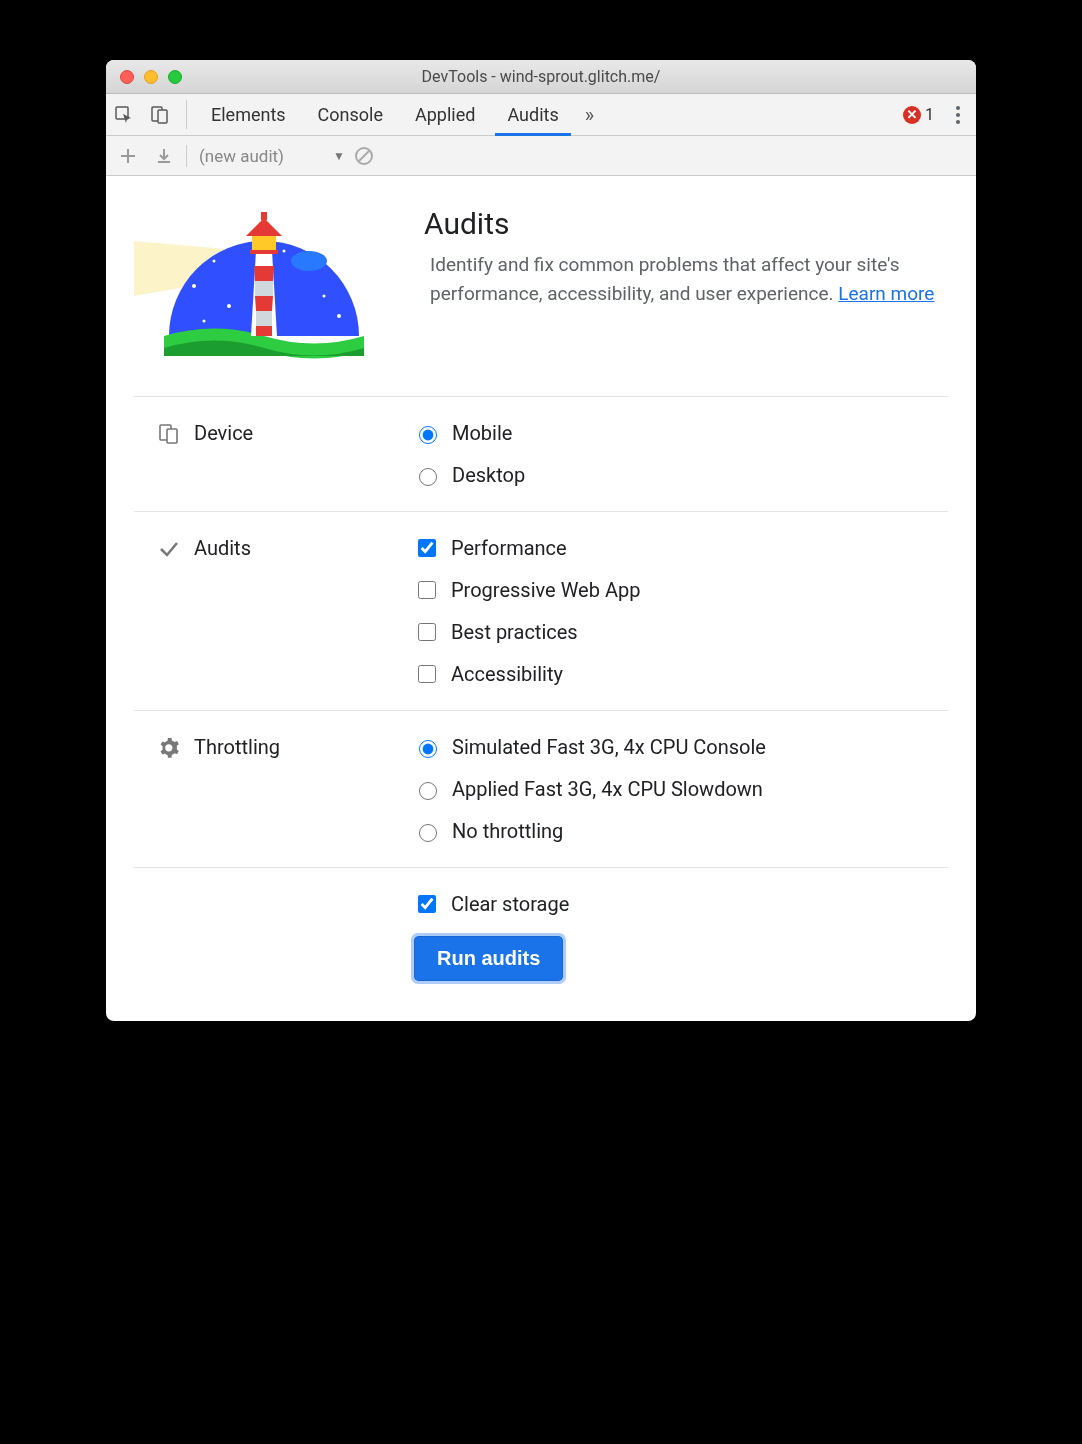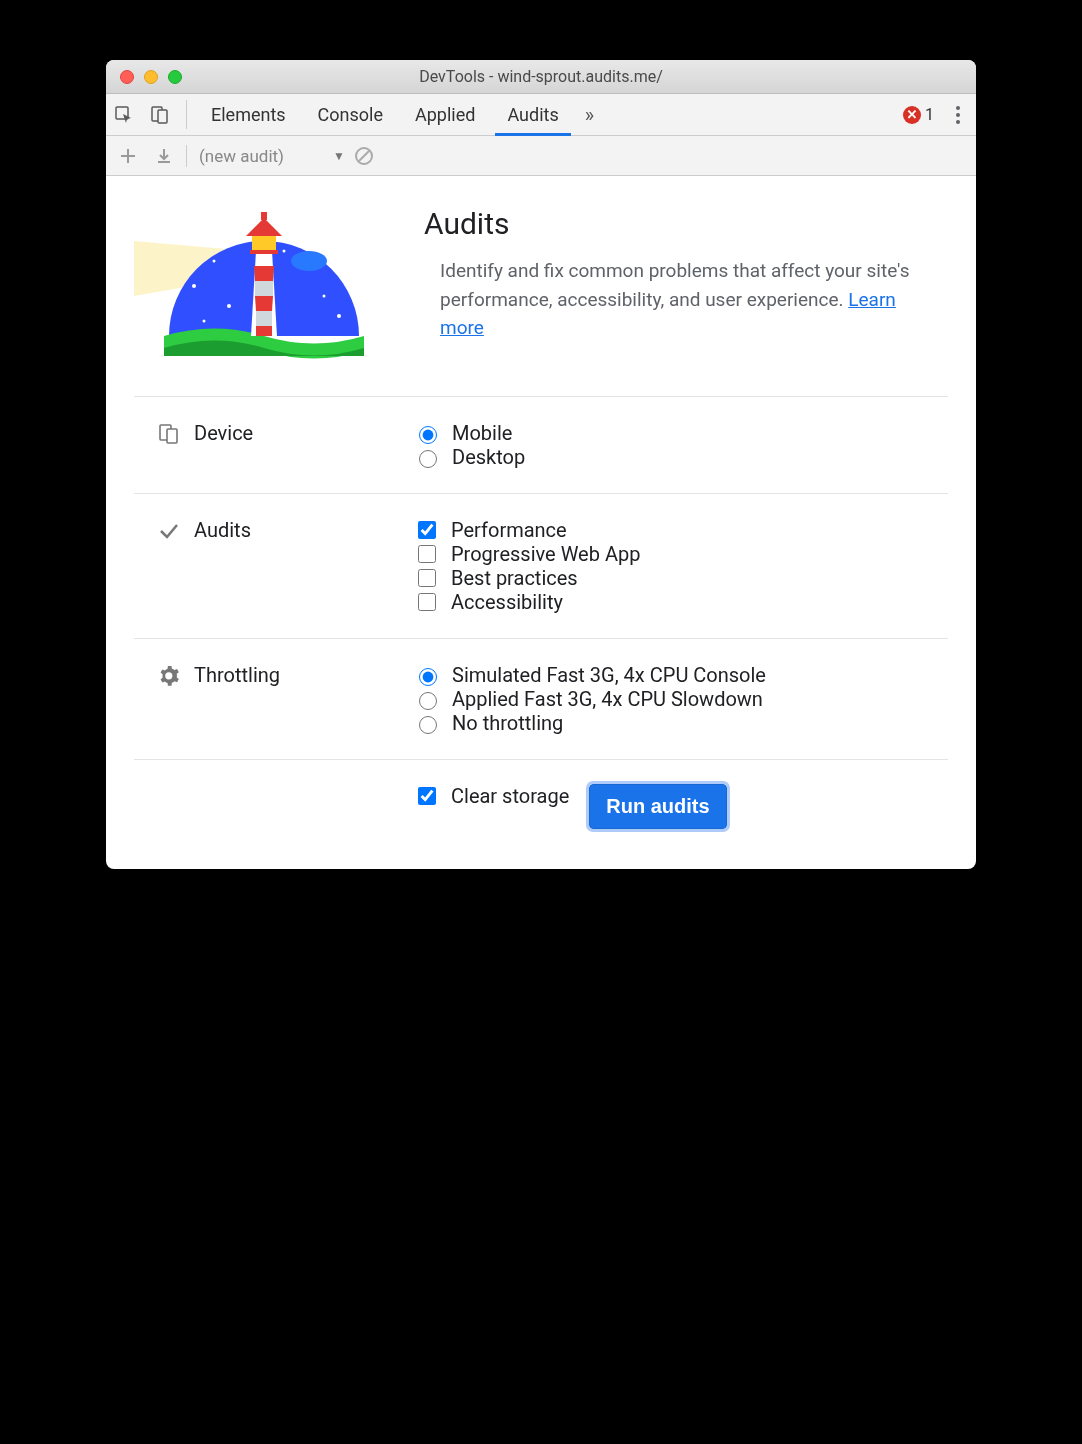--- a/index.html
+++ b/index.html
@@ -105,70 +105,70 @@
   .hero {
     display:flex; gap:40px; padding-bottom:30px; border-bottom:1px solid #e4e4e4;
   }
   .lighthouse-illustration {
     width:250px; flex-shrink:0;
   }
   .hero-text h1 {
     margin:0 0 10px 0; font-weight:400; font-size:30px; color:#202124;
   }
   .hero-text p {
-    margin:16px; font-size:19px; line-height:1.5; color:#5f6368;
+    margin:6px; font-size:19px; line-height:1.5; color:#5f6368;
   }
   .hero-text a { color:#1a73e8; text-decoration:underline; }
   .section {
     display:flex; padding:24px 0; border-bottom:1px solid #e4e4e4;
   }
   .section:last-of-type { border-bottom:none; }
   .section .label-col {
     width:280px; flex-shrink:0; display:flex; align-items:flex-start; gap:14px;
     padding-left:24px;
     text-align:right;
   }
   .section .label-col .sec-icon {
     width:22px; height:22px; color:#777; margin-top:2px;
   }
   .section .label-col .sec-label {
     font-size:20px; color:#202124;
   }
   .options-col {
-    flex:1; display:flex; flex-direction:column; 
+    flex:1; display:flex; flex-direction:column; gap:18px;
   }
   .option {
     display:flex; align-items:center; gap:12px;
     font-size:20px; color:#202124;
   }
   .option input { width:18px; height:18px; }
   .run-row {
     padding:24px 0 0 280px;
-    display:flex; flex-direction:row; gap:20px; align-items:flex-start;
+    display:flex; flex-direction:column; gap:20px; align-items:flex-start;
   }
   .run-btn {
     background:#1a73e8; color:#fff; border:1px solid #1967d2;
-    font-size:20px; font-weight:600; padding:10px 16px; border-radius:4px;
+    font-size:20px; font-weight:600; padding:10px 22px; border-radius:4px;
     outline:3px solid #aecbfa; outline-offset:0;
     cursor:pointer;
   }
   svg { display:block; }
 </style>
 </head>
 <body>
 
 <div class="window">
 
   <div class="titlebar">
     <div class="traffic-lights">
       <div class="tl red"></div>
       <div class="tl yellow"></div>
       <div class="tl green"></div>
     </div>
-    <div class="titlebar-title">DevTools - wind-sprout.audits.me/</div>
+    <div class="titlebar-title">DevTools - wind-sprout.glitch.me/</div>
   </div>
 
   <div class="tabbar">
     <div class="icon-btn">
       <svg width="20" height="20" viewBox="0 0 20 20" fill="none" stroke="#5a5a5a" stroke-width="1.5">
         <rect x="2" y="2" width="12" height="12" rx="1"></rect>
         <path d="M9 9 L17 13 L13 14 L12 18 Z" fill="#5a5a5a" stroke="none"></path>
       </svg>
     </div>
     <div class="icon-btn">

